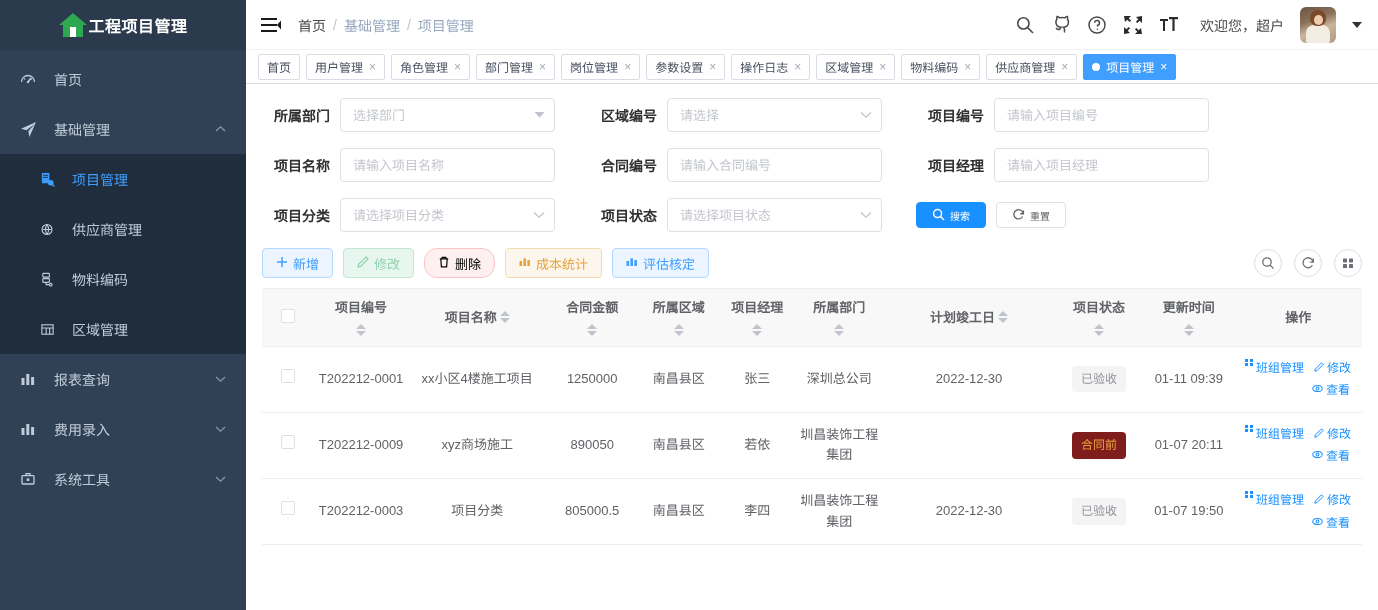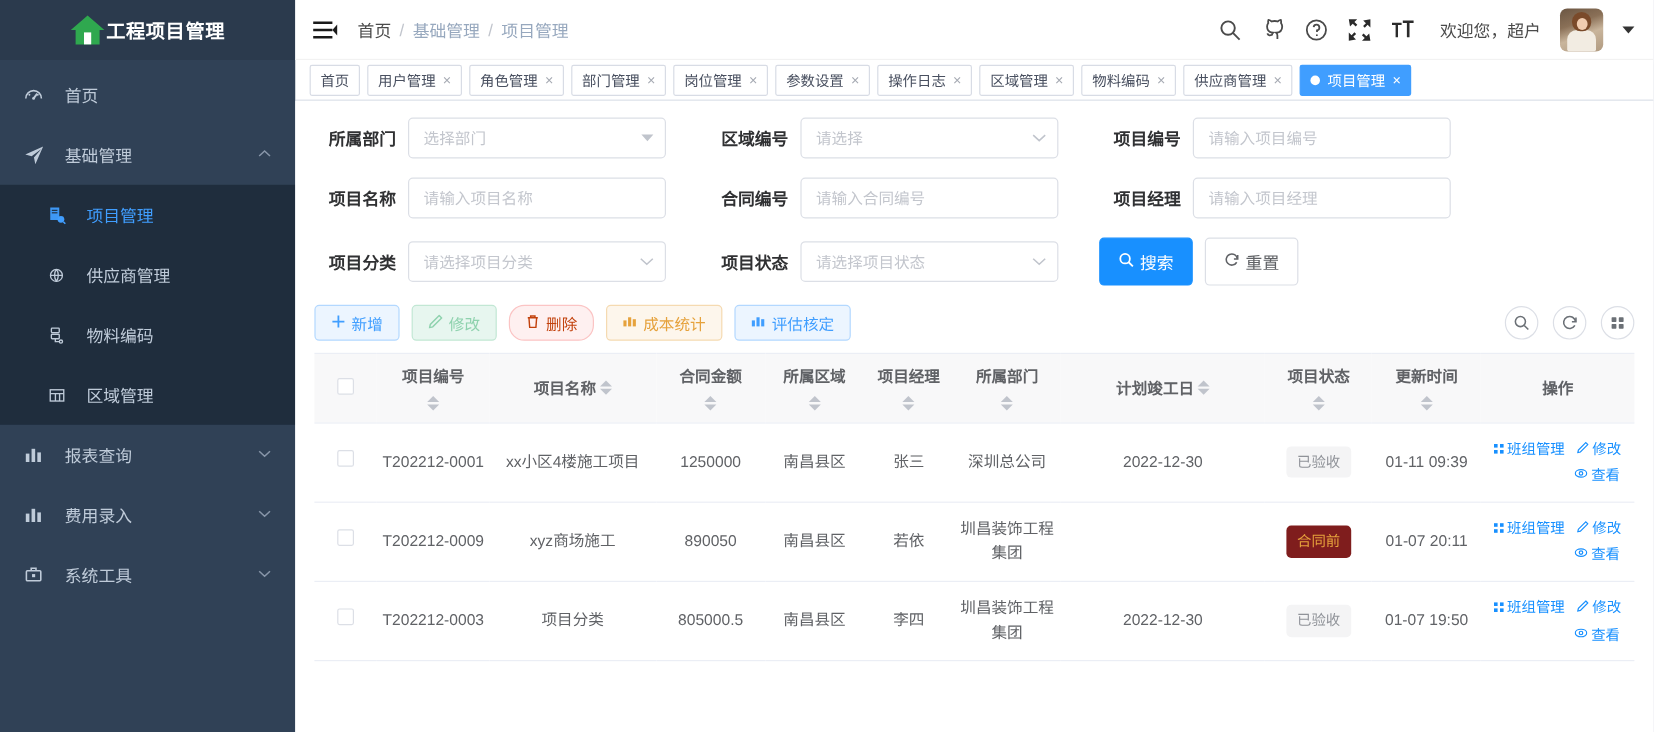--- a/index.html
+++ b/index.html
@@ -151,41 +151,41 @@
     font-family: inherit; background: #fff; outline: none;
   }
   .f-input::placeholder { color: #c3c6cd; }
   .sel-arrow {
     position: absolute; right: 10px; top: 50%; transform: translateY(-50%);
     color: #c0c4cc; font-size: 12px; pointer-events: none;
     display: inline-flex;
   }
   .btn-row { display: flex; align-items: center; gap: 10px; padding-left: 0; }
   .btn {
-    height: 40px; border-radius: 4px; font-size: 14px; cursor: pointer;
+    height: 26px; border-radius: 4px; font-size: 10px; cursor: pointer;
     display: inline-flex; align-items: center; justify-content: center; gap: 5px;
     padding: 0 15px; border: 1px solid transparent; font-family: inherit;
     white-space: nowrap;
   }
   .btn-primary { background: #1890ff; color: #fff; border-color: #1890ff; }
   .btn-default { background: #fff; color: #606266; border-color: #dcdfe6; }
 
   
   .actions-row {
     display: flex; align-items: center; gap: 10px; margin-top: 16px;
     position: relative;
   }
   .abtn {
     height: 30px; border-radius: 4px; font-size: 13px; cursor: pointer;
     display: inline-flex; align-items: center; justify-content: center; gap: 5px;
     padding: 0 13px; border: 1px solid; font-family: inherit; white-space: nowrap;
   }
   .abtn-add     { background: #ecf5ff; color: #409eff; border-color: #b3d8ff; }
   .abtn-edit    { background: #e7f6ef; color: #8fd2ae; border-color: #c2e7d4; }
-  .abtn-del     { background: #fef0f0; color: #c2410c; border-color: #fbc4c4; border-radius: 13px; }
+  .abtn-del     { background: #fef0f0; color: #000000; border-color: #fbc4c4; border-radius: 13px; }
   .abtn-cost    { background: #fdf6ec; color: #e6a23c; border-color: #f5dab1; }
   .abtn-assess  { background: #ecf5ff; color: #409eff; border-color: #b3d8ff; }
   .round-tools { margin-left: auto; display: flex; align-items: center; gap: 12px; }
   .round-btn {
     width: 28px; height: 28px; border-radius: 50%; border: 1px solid #dcdfe6;
     background: #fff; color: #6b7076; display: inline-flex; align-items: center;
     justify-content: center; cursor: pointer;
   }
 
   
@@ -217,21 +217,21 @@
   }
   .badge {
     display: inline-block; padding: 4px 9px; border-radius: 4px; font-size: 12px;
   }
   .badge-gray { background: #f4f4f5; color: #909399; }
   .badge-warn { background: #7f1d1d; color: #e6a23c; }
   .op-cell { text-align: center; }
   .op-line { display: flex; align-items: center; justify-content: center; gap: 10px; }
   .op-link {
     color: #1890ff; font-size: 12px; cursor: pointer; display: inline-flex;
-    align-items: center; gap: 3px; white-space: nowrap;
+    gap: 3px; white-space: nowrap;
   }
   .grid-icon {
     display: inline-grid; grid-template-columns: 3px 3px; grid-template-rows: 3px 3px;
     gap: 1.5px;
   }
   .grid-icon i { background: #1890ff; display: block; width: 3px; height: 3px; }
   .cell-break { word-break: break-all; }
 </style>
 </head>
 <body>

